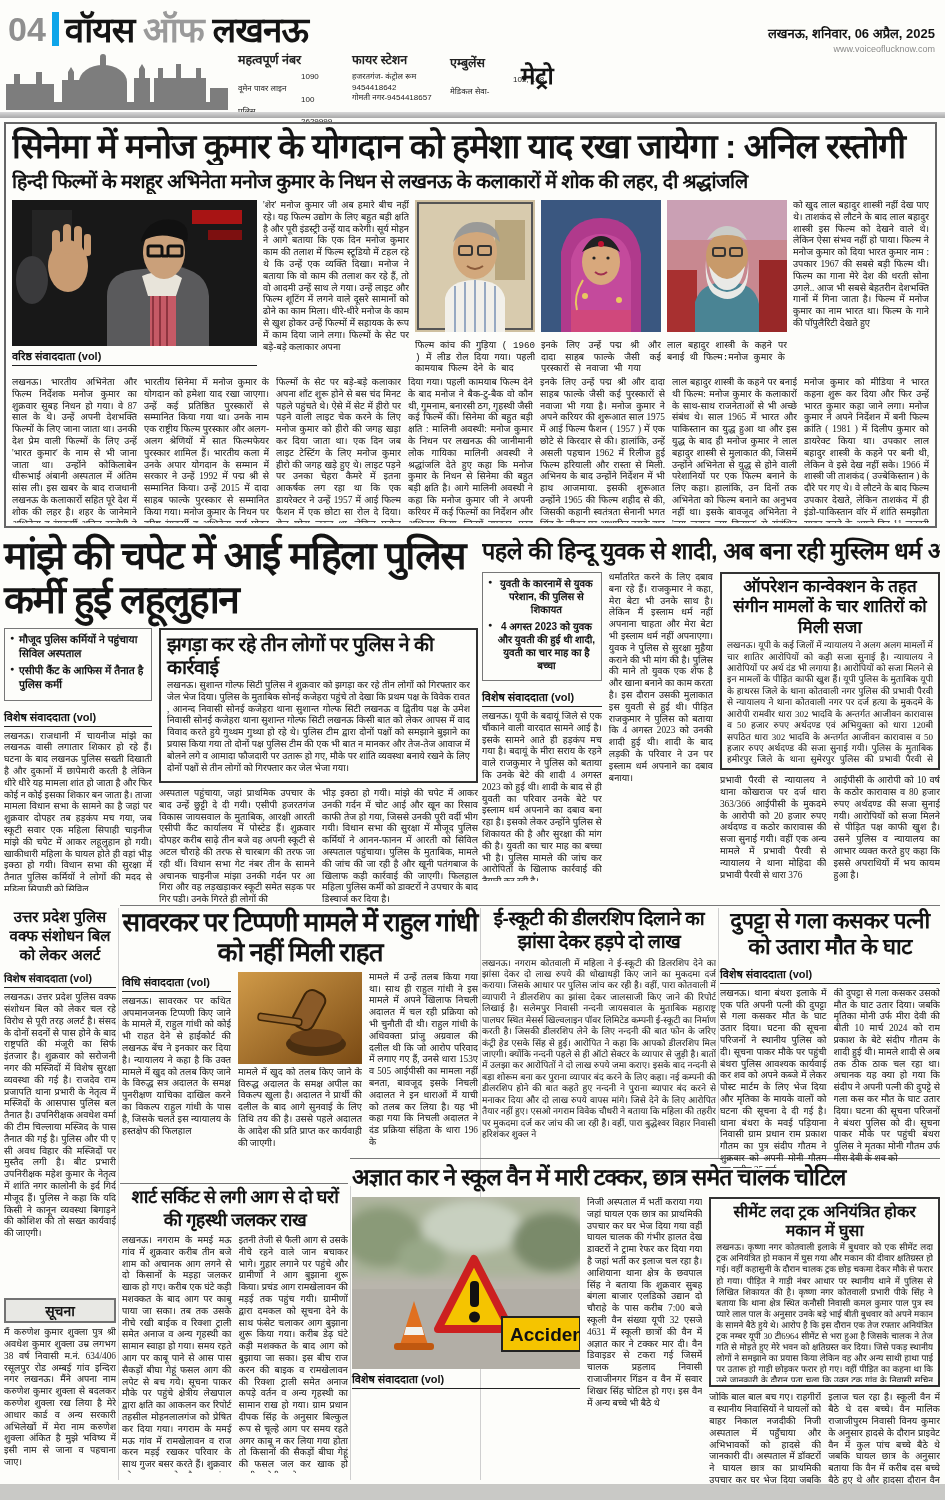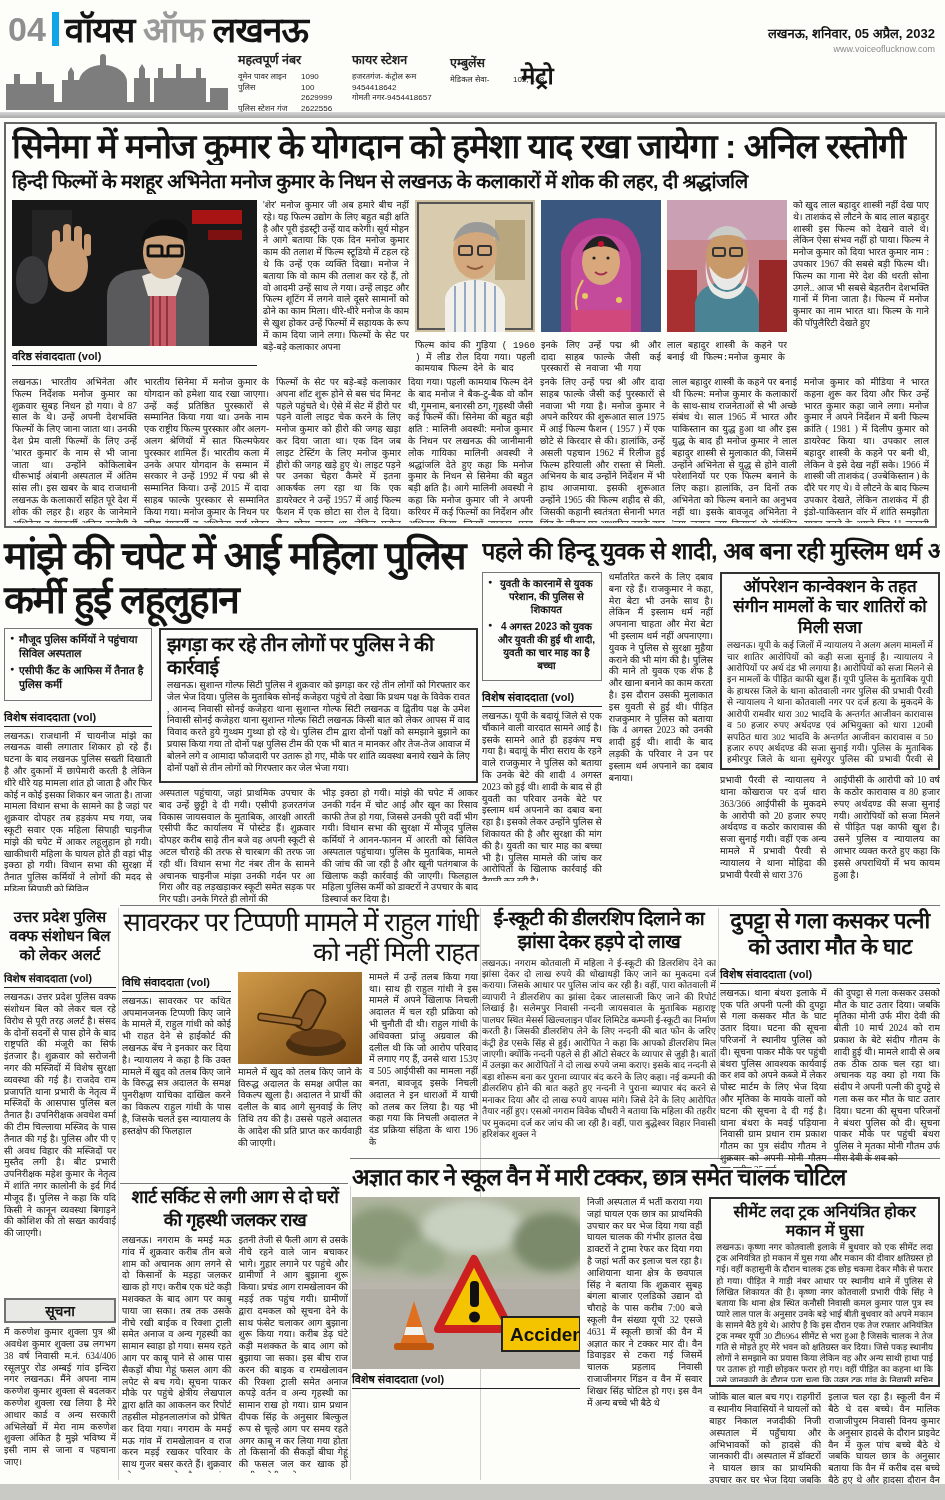--- a/index.html
+++ b/index.html
@@ -10,21 +10,21 @@
   .masthead{left:8px;top:12px;display:flex;align-items:flex-start;gap:6px;}
   .pagenum{font-size:34px;font-weight:800;color:#8f8f8f;line-height:1;border-right:7px solid #0ea5e9;padding-right:6px;}
   .mast-title{font-size:35px;font-weight:800;line-height:1;letter-spacing:-1px;}
   .mast-title .g{color:#9a9a9a;}
   .dateline{right:10px;top:24px;font-size:13px;font-weight:700;text-align:right;}
   .website{right:10px;top:44px;font-size:9px;color:#8a8a8a;text-align:right;}
   .skyline{left:6px;top:50px;}
   .infocol{font-size:8px;line-height:1.35;color:#222;}
   .infocol .t{font-size:12.5px;font-weight:800;margin-bottom:3px;}
   .inforow{display:flex;gap:5px;}
-  .inforow .lbl{width:58px;}
+  .inforow .lbl{width:58px;margin-top:12px;}
   .metro{left:521px;top:58px;font-size:24px;font-weight:800;}
   .hdr-divider{left:0;top:112px;width:945px;height:6px;background:linear-gradient(#d8d8d8,#a8a8a8);}
   
   .mainbox{left:4px;top:122px;width:933px;height:406px;border:2px solid #666;padding:3px 6px;box-sizing:border-box;background:#fdfdfa;}
   .h-main{font-size:34px;font-weight:800;letter-spacing:-1px;white-space:nowrap;overflow:hidden;line-height:1.12;}
   .h-sub{font-size:19.5px;font-weight:600;letter-spacing:-0.5px;white-space:nowrap;overflow:hidden;margin-top:2px;}
   .photorow{display:flex;gap:6px;margin-top:6px;height:172px;}
   .photorow .cell{overflow:hidden;}
   .byline{font-weight:800;font-size:11px;border-bottom:1px solid #222;padding:2px 0 2px;}
   .body-txt{font-family:"Liberation Serif",serif;font-size:9.3px;line-height:1.27;text-align:justify;overflow:hidden;}
@@ -42,21 +42,21 @@
   .h-box{font-size:19.5px;font-weight:800;letter-spacing:-0.5px;line-height:1.15;}
   .dharm{left:482px;top:534px;width:458px;height:370px;}
   .h-med{font-size:23.5px;font-weight:800;letter-spacing:-0.5px;white-space:nowrap;overflow:hidden;}
   .opbox{border:2px solid #333;padding:3px 5px;box-sizing:border-box;}
   .h-opbox{font-size:17px;font-weight:800;text-align:center;line-height:1.2;}
   
   .waqf{left:4px;top:908px;width:112px;height:572px;}
   .h-waqf{font-size:15px;font-weight:800;text-align:center;line-height:1.25;}
   .suchna-hd{border:2px solid #737373;background:#e8e8e4;text-align:center;font-weight:800;font-size:14px;margin:6px 0 4px;padding:1px 0;}
   .savarkar{left:122px;top:908px;width:356px;height:276px;}
-  .h-sav{font-size:26px;font-weight:400;letter-spacing:-1px;text-align:right;line-height:1.15;}
+  .h-sav{font-size:26px;font-weight:700;letter-spacing:-1px;text-align:center;line-height:1.15;}
   .escooty{left:482px;top:908px;width:234px;height:276px;}
   .h-esc{font-size:19px;font-weight:800;text-align:center;line-height:1.2;letter-spacing:-0.5px;}
   .dupatta{left:720px;top:908px;width:220px;height:250px;}
   .h-dup{font-size:22px;font-weight:800;text-align:center;line-height:1.2;letter-spacing:-0.5px;}
   
   .shortc{left:122px;top:1186px;width:226px;height:294px;}
   .h-shc{font-size:18px;font-weight:800;text-align:center;line-height:1.25;letter-spacing:-0.5px;}
   .accident{left:352px;top:1160px;width:588px;height:320px;}
   .h-acc{font-size:23px;font-weight:800;letter-spacing:-0.8px;white-space:nowrap;overflow:hidden;}
   .cementbox{border:2px solid #333;padding:3px 5px;box-sizing:border-box;}
@@ -74,21 +74,21 @@
 <div class="page">
 
   <div class="abs masthead">
     <div class="pagenum">04</div>
     <div class="mast-title">
       <span>वॉयस</span>
       <span class="g">ऑफ</span>
       <span>लखनऊ</span>
     </div>
   </div>
-  <div class="abs dateline">लखनऊ, शनिवार, 05 अप्रैल, 2032</div>
+  <div class="abs dateline">लखनऊ, शनिवार, 06 अप्रैल, 2025</div>
   <div class="abs website">www.voiceoflucknow.com</div>
 
   <div class="abs skyline">
     <svg width="222" height="60" viewBox="0 0 222 60">
       <g fill="#7d7d7d">
         <rect x="0" y="34" width="48" height="26"></rect>
         <rect x="8" y="24" width="6" height="12"></rect>
           <rect x="30" y="22" width="6" height="14"></rect>
         <path d="M56 60 V30 h6 v-8 l3 -5 l3 5 v8 h6 v30 z"></path>
         <ellipse cx="97" cy="32" rx="24" ry="17"></ellipse>

